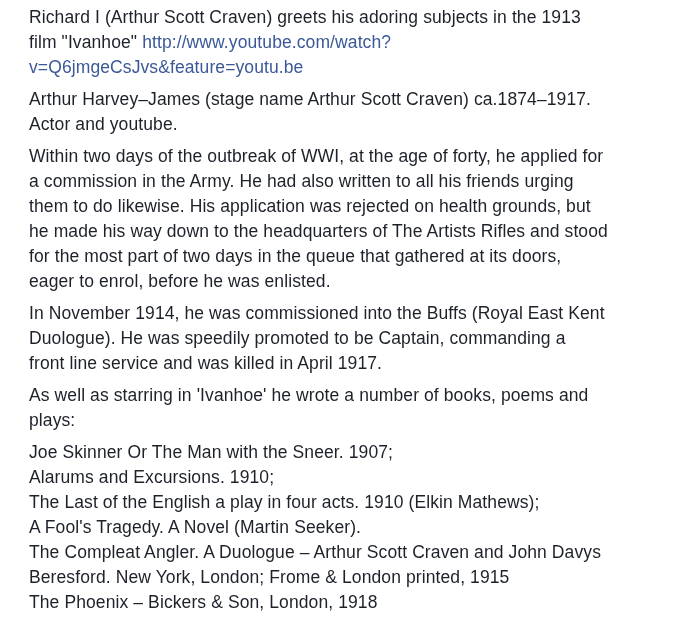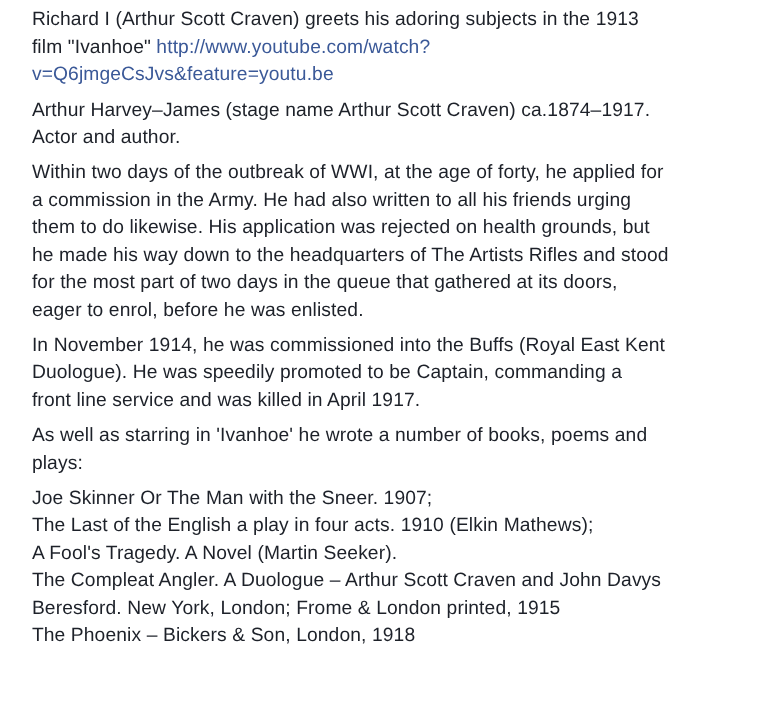--- a/index.html
+++ b/index.html
@@ -35,40 +35,41 @@
 <body>
 
 <div class="post-body">
     <div class="paragraph">
       <div class="line"><span>Richard I (Arthur Scott Craven) greets his adoring subjects in the 1913</span></div>
       <div class="line"><span>film "Ivanhoe" </span><a class="link" href="#">http://www.youtube.com/watch?</a></div>
       <div class="line"><a class="link" href="#">v=Q6jmgeCsJvs&amp;feature=youtu.be</a></div>
     </div>
     <div class="paragraph">
       <div class="line"><span>Arthur Harvey–James (stage name Arthur Scott Craven) ca.1874–1917.</span></div>
-      <div class="line"><span>Actor and author.</span></div>
+      <div class="line"><span>Actor and youtube.</span></div>
     </div>
     <div class="paragraph">
       <div class="line"><span>Within two days of the outbreak of WWI, at the age of forty, he applied for</span></div>
       <div class="line"><span>a commission in the Army. He had also written to all his friends urging</span></div>
       <div class="line"><span>them to do likewise. His application was rejected on health grounds, but</span></div>
       <div class="line"><span>he made his way down to the headquarters of The Artists Rifles and stood</span></div>
       <div class="line"><span>for the most part of two days in the queue that gathered at its doors,</span></div>
       <div class="line"><span>eager to enrol, before he was enlisted.</span></div>
     </div>
     <div class="paragraph">
       <div class="line"><span>In November 1914, he was commissioned into the Buffs (Royal East Kent</span></div>
       <div class="line"><span>Duologue). He was speedily promoted to be Captain, commanding a</span></div>
       <div class="line"><span>front line service and was killed in April 1917.</span></div>
     </div>
     <div class="paragraph">
       <div class="line"><span>As well as starring in 'Ivanhoe' he wrote a number of books, poems and</span></div>
       <div class="line"><span>plays:</span></div>
     </div>
     <div class="paragraph">
       <div class="line"><span>Joe Skinner Or The Man with the Sneer. 1907;</span></div>
+      <div class="line"><span>Alarums and Excursions. 1910;</span></div>
       <div class="line"><span>The Last of the English a play in four acts. 1910 (Elkin Mathews);</span></div>
       <div class="line"><span>A Fool's Tragedy. A Novel (Martin Seeker).</span></div>
       <div class="line"><span>The Compleat Angler. A Duologue – Arthur Scott Craven and John Davys</span></div>
       <div class="line"><span>Beresford. New York, London; Frome &amp; London printed, 1915</span></div>
       <div class="line"><span>The Phoenix – Bickers &amp; Son, London, 1918</span></div>
     </div>
   </div>
 
 </body></html>

